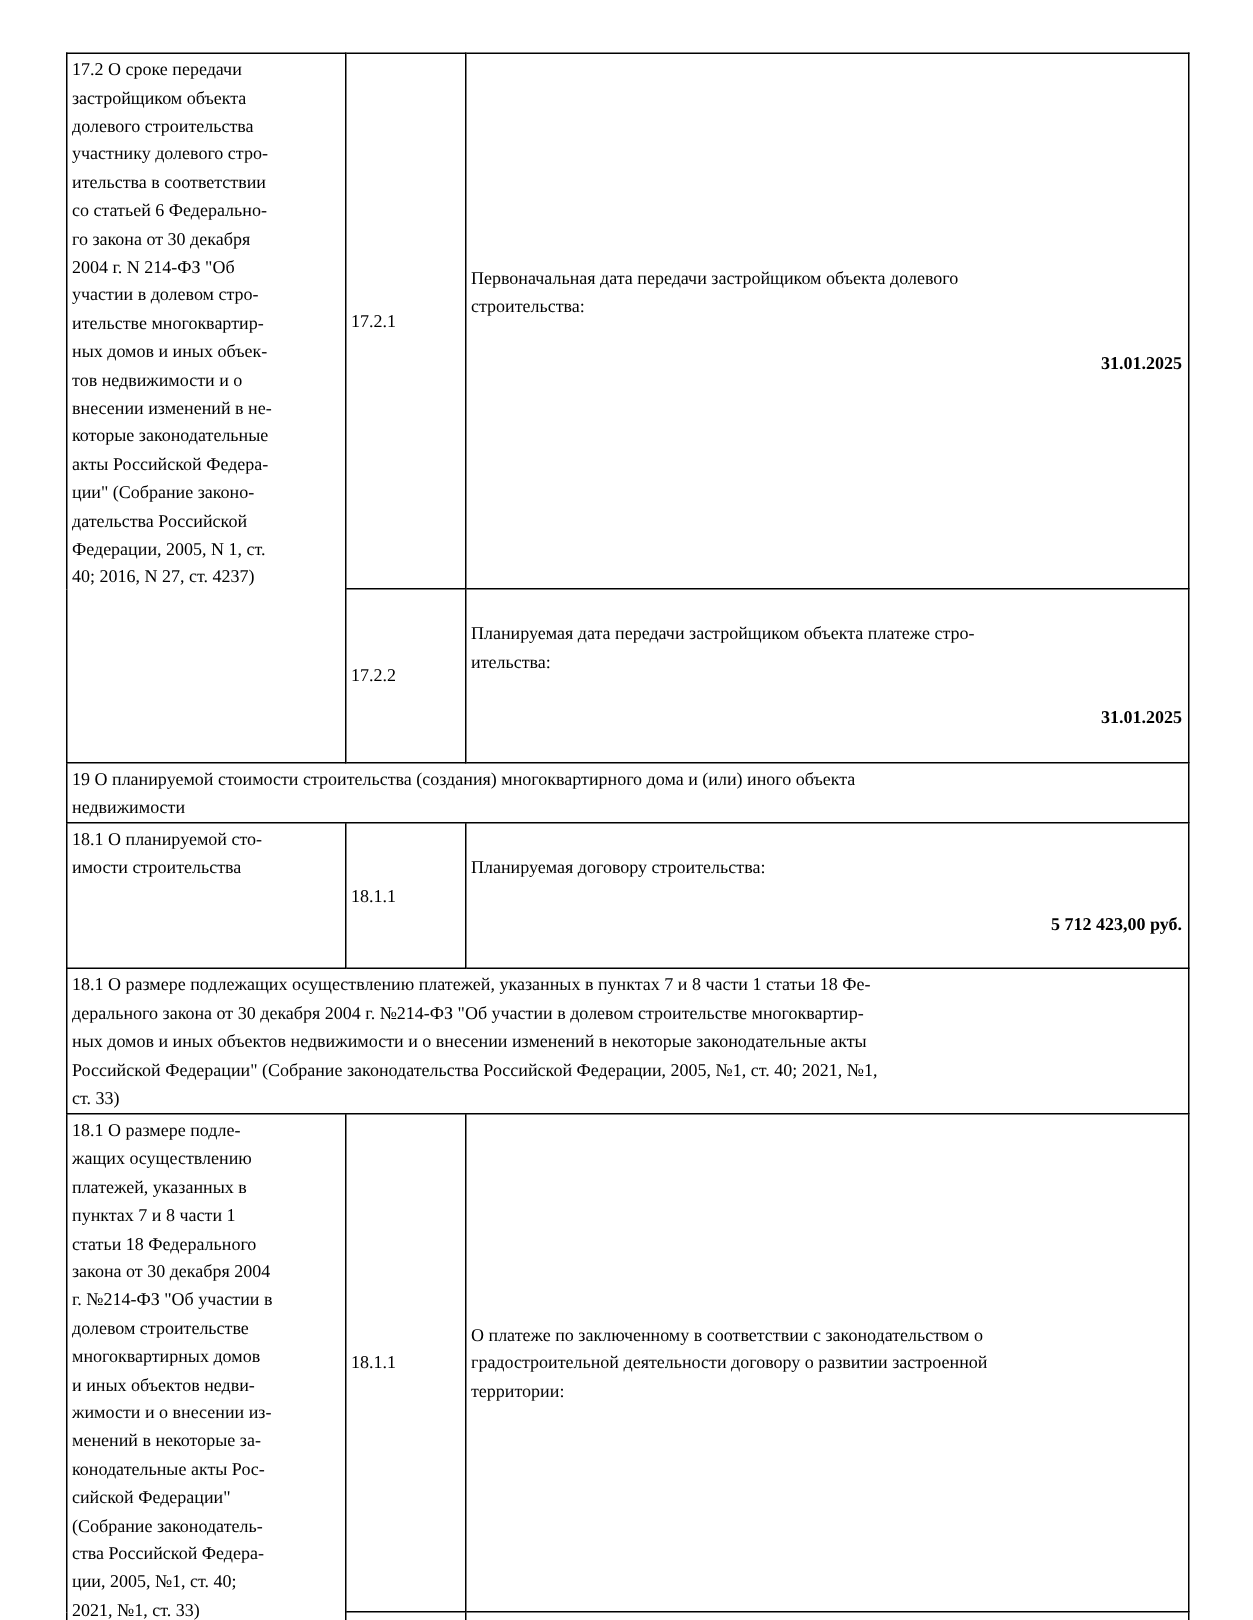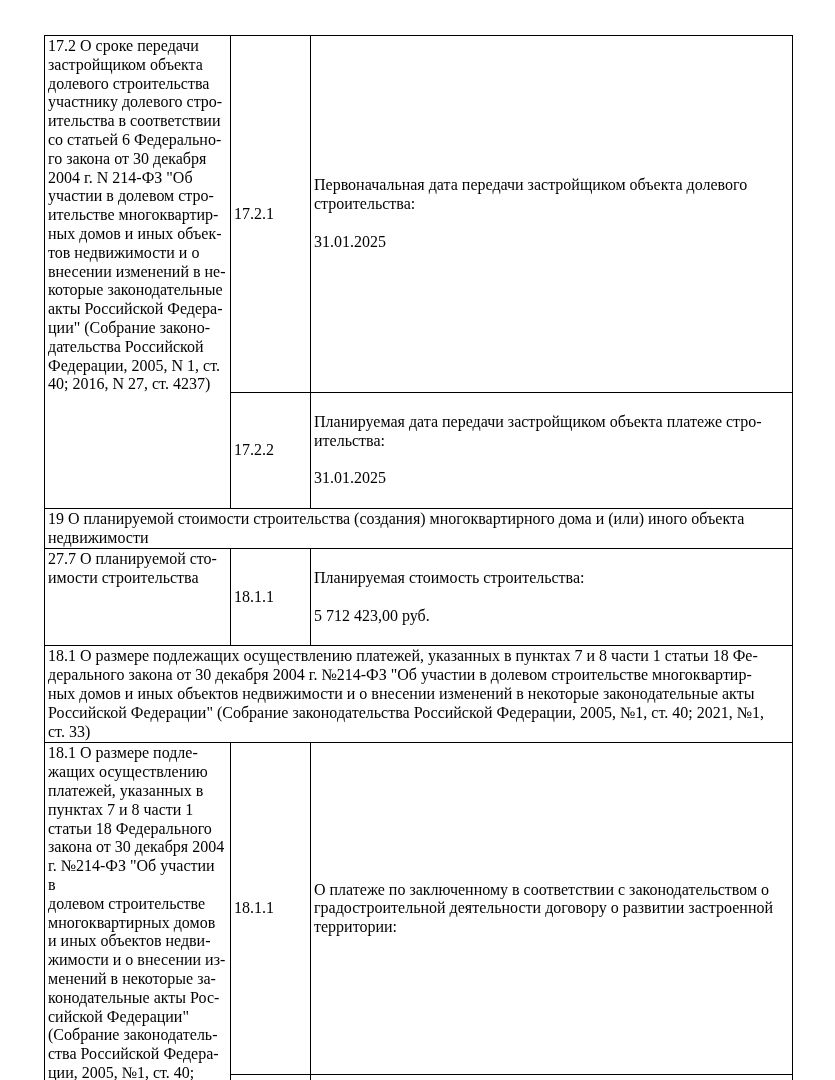--- a/index.html
+++ b/index.html
@@ -7,21 +7,21 @@
     margin: 0;
     padding: 0;
     background: #ffffff;
   }
   .page {
     position: relative;
     width: 835px;
     height: 1080px;
     background: #ffffff;
     font-family: "Liberation Serif", "DejaVu Serif", serif;
-    font-size: 16px;
+    font-size: 12px;
     line-height: 18.8px;
     color: #000000;
     overflow: hidden;
   }
   table.decl-table {
     position: absolute;
     left: 44px;
     top: 35px;
     width: 748px;
     border-collapse: collapse;
@@ -35,21 +35,21 @@
   }
   col.col-desc { width: 186px; }
   col.col-num  { width: 80px; }
   col.col-val  { width: 482px; }
 
   td.c-desc { vertical-align: top; }
   td.c-num  { vertical-align: middle; }
   td.c-val  { vertical-align: middle; }
   td.c-span { vertical-align: top; }
 
-  .val-bold { font-weight: normal; white-space: pre-line; }
+  .val-bold { font-weight: bold; white-space: pre-line; text-align: right; }
   .val-label { white-space: pre-line; }
 
   tr.row-17-2-1   { height: 357px; }
   tr.row-17-2-2   { height: 58px; }
   tr.row-18-hdr   { height: 36px; }
   tr.row-18-1-cost{ height: 45px; }
   tr.row-18-1-hdr { height: 94px; margin-top: 28px; }
   tr.row-18-1-1   { height: 332px; margin-left: 40px; }
   tr.row-18-1-1-1 { height: 29px; }
 </style>
@@ -100,25 +100,25 @@
           <div class="val-bold">31.01.2025</div>
         </td>
       </tr>
 
       <tr class="row-18-hdr">
         <td class="c-span" colspan="3">19 О планируемой стоимости строительства (создания) многоквартирного дома и (или) иного объекта
 недвижимости</td>
       </tr>
 
       <tr class="row-18-1-cost">
-        <td class="c-desc">27.7 О планируемой сто-
+        <td class="c-desc">18.1 О планируемой сто-
 имости строительства</td>
         <td class="c-num">18.1.1</td>
         <td class="c-val">
-          <div class="val-label">Планируемая стоимость строительства:</div>
+          <div class="val-label">Планируемая договору строительства:</div>
           <div class="val-bold">5 712 423,00 руб.</div>
         </td>
       </tr>
 
       <tr class="row-18-1-hdr">
         <td class="c-span" colspan="3">18.1 О размере подлежащих осуществлению платежей, указанных в пунктах 7 и 8 части 1 статьи 18 Фе-
 дерального закона от 30 декабря 2004 г. №214-ФЗ "Об участии в долевом строительстве многоквартир-
 ных домов и иных объектов недвижимости и о внесении изменений в некоторые законодательные акты
 Российской Федерации" (Собрание законодательства Российской Федерации, 2005, №1, ст. 40; 2021, №1,
 ст. 33)</td>

